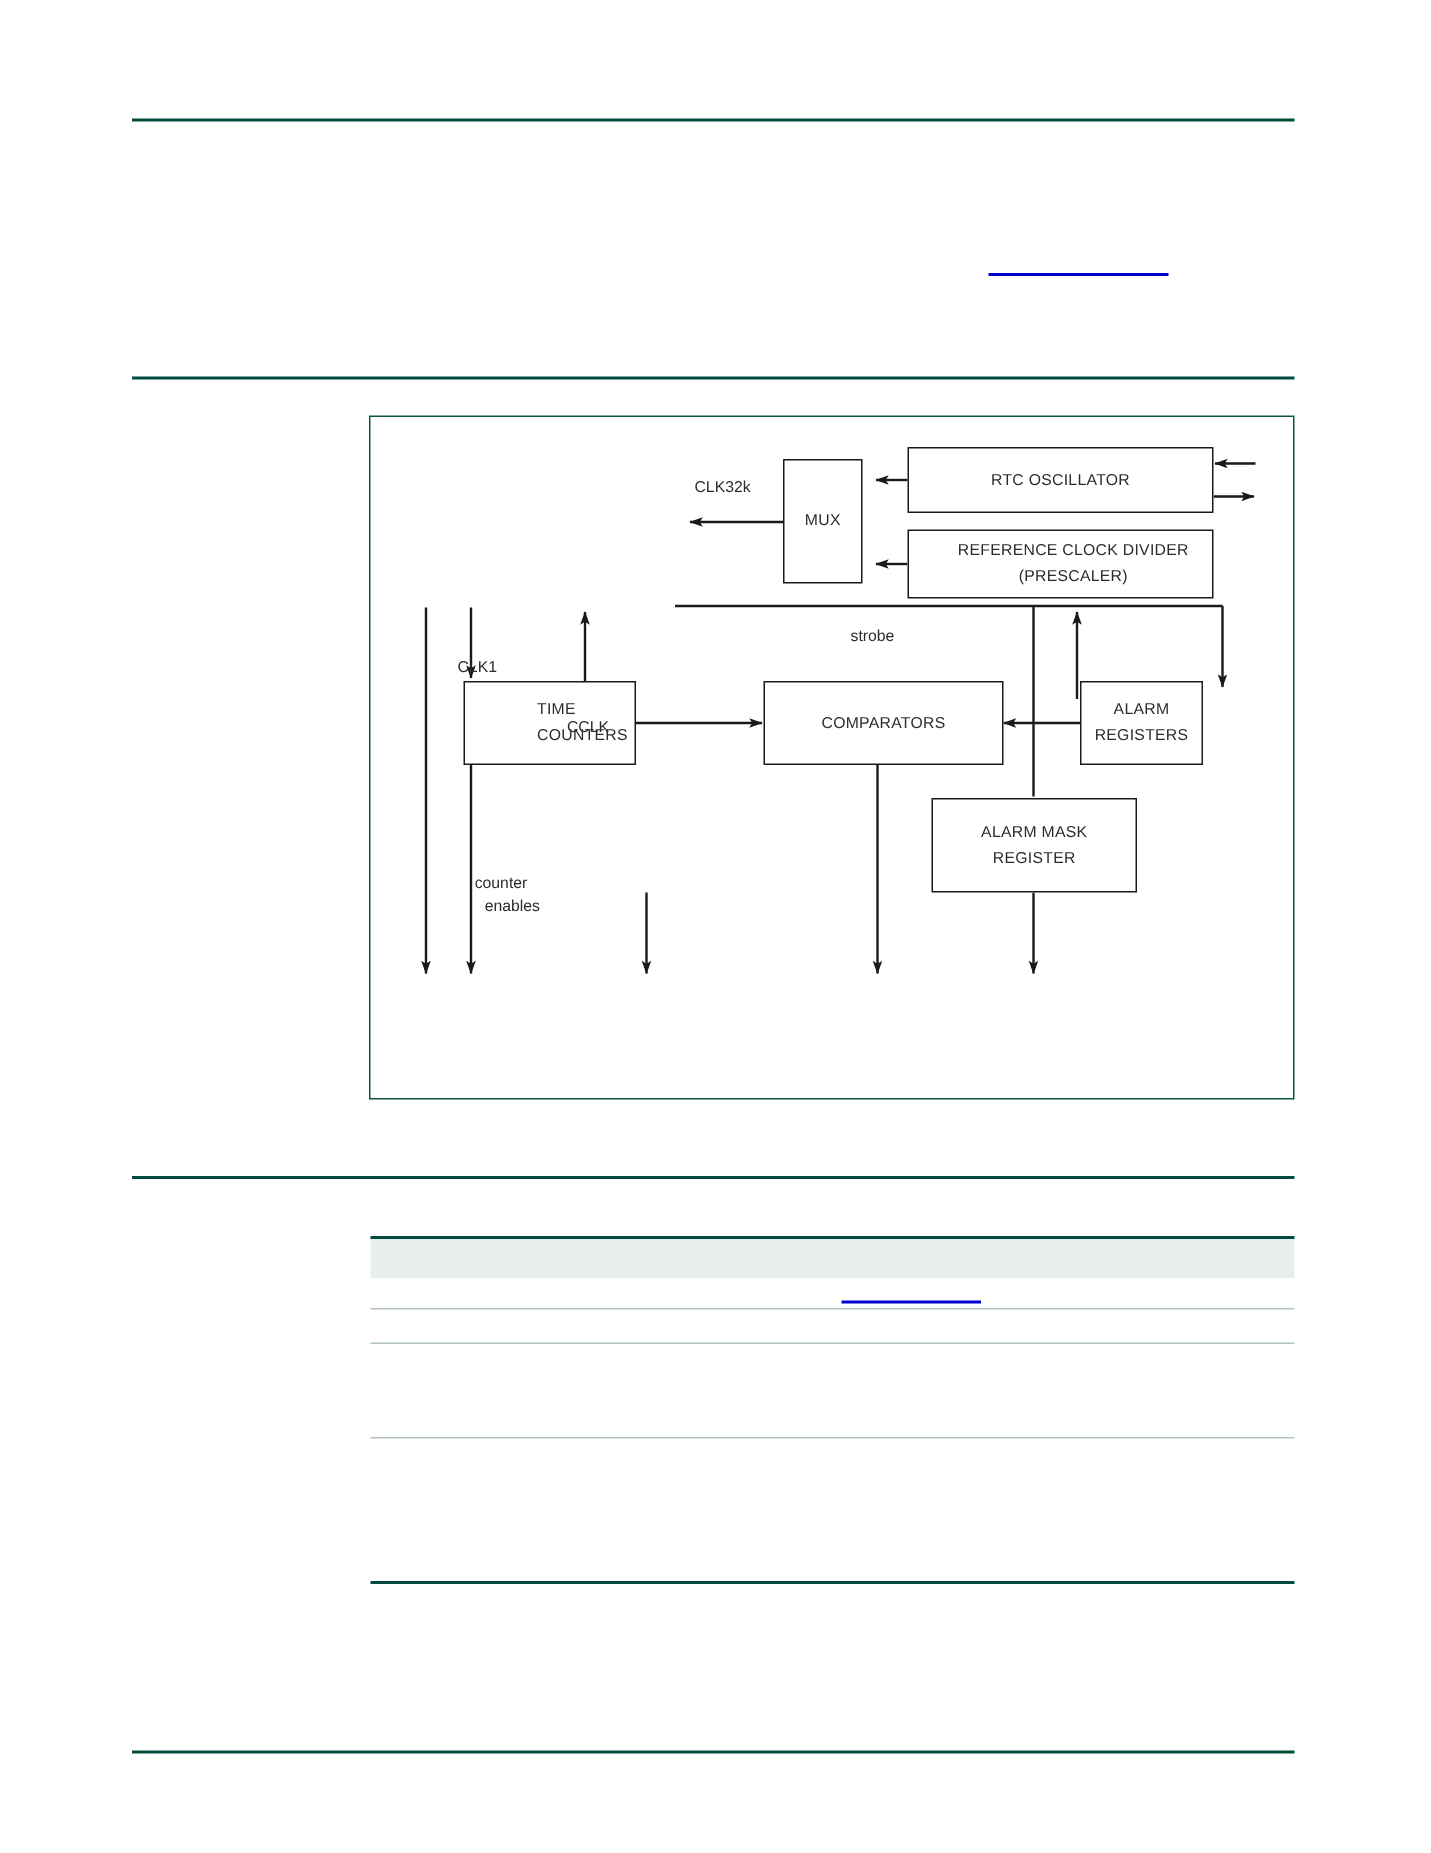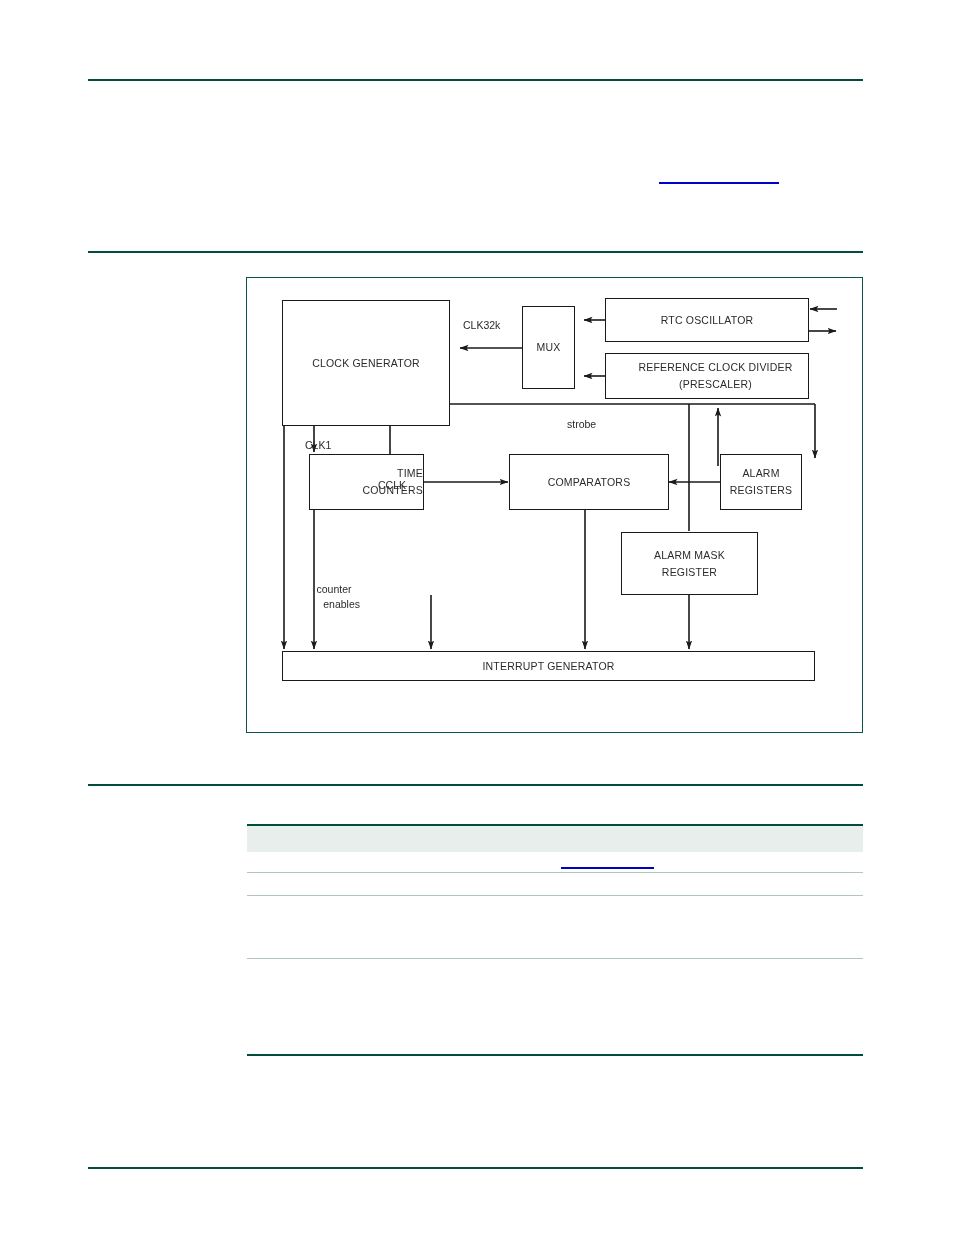--- a/index.html
+++ b/index.html
@@ -36,21 +36,21 @@
   .tbl .cell{position:absolute;font-size:9px;color:transparent;white-space:nowrap;}
 
   
   .figframe{position:absolute;left:246px;top:277px;width:617px;height:456px;
             border:1.5px solid #0c5449;background:#ffffff;box-sizing:border-box;}
   .fig{position:absolute;left:0;top:0;width:614px;height:453px;}
 
   
   .blk{position:absolute;border:1.6px solid #1a1a1a;background:#ffffff;
        display:flex;flex-direction:column;align-items:center;justify-content:center;
-       color:#2b2b2b;font-size:10.5px;letter-spacing:.2px;text-align:right;
+       color:#2b2b2b;font-size:10.5px;letter-spacing:.2px;text-align:left;
        box-sizing:border-box;line-height:17px;}
   .lbl{position:absolute;color:#2b2b2b;font-size:10.5px;white-space:nowrap;
        text-align:center;line-height:14px;}
 
   svg.wires{position:absolute;left:0;top:0;width:614px;height:453px;overflow:visible;}
 </style>
 </head>
 <body>
 
 <div class="page">
@@ -107,23 +107,20 @@
           <line x1="338" y1="232" x2="338" y2="371" marker-end="url(#ah)"></line>
 
           <line x1="184" y1="317" x2="184" y2="371" marker-end="url(#ah)"></line>
 
           <line x1="442" y1="317" x2="442" y2="371" marker-end="url(#ah)"></line>
 
           <line x1="442" y1="126" x2="442" y2="253"></line>
         </g>
       </svg>
 
-      <div class="blk" style="left:35px;top:22px;width:168px;height:126px;">
-        <span>CLOCK GENERATOR</span>
-      </div>
 
       <div class="blk" style="left:275px;top:28px;width:53px;height:83px;">
         <span>MUX</span>
       </div>
 
       <div class="blk" style="left:358px;top:20px;width:204px;height:44px;">
         <span>RTC OSCILLATOR</span>
       </div>
 
       <div class="blk" style="left:358px;top:75px;width:204px;height:46px;padding-left:17px;">
@@ -144,23 +141,20 @@
         <span>ALARM</span>
         <span>REGISTERS</span>
       </div>
 
 
       <div class="blk" style="left:374px;top:254px;width:137px;height:63px;">
         <span>ALARM MASK</span>
         <span>REGISTER</span>
       </div>
 
-      <div class="blk" style="left:35px;top:373px;width:533px;height:30px;">
-        <span>INTERRUPT GENERATOR</span>
-      </div>
 
       <div class="lbl" style="left:216px;top:40px;">CLK32k</div>
       <div class="lbl" style="left:58px;top:160px;">CLK1</div>
       <div class="lbl" style="left:131px;top:160px;margin-top:40px;">CCLK</div>
       <div class="lbl" style="left:320px;top:139px;">strobe</div>
       <div class="lbl" style="left:61px;top:304px;width:52px;text-align:center;">counter</div>
       <div class="lbl" style="left:61px;top:319px;width:52px;text-align:right;">enables</div>
 
     </div>
   </div>

